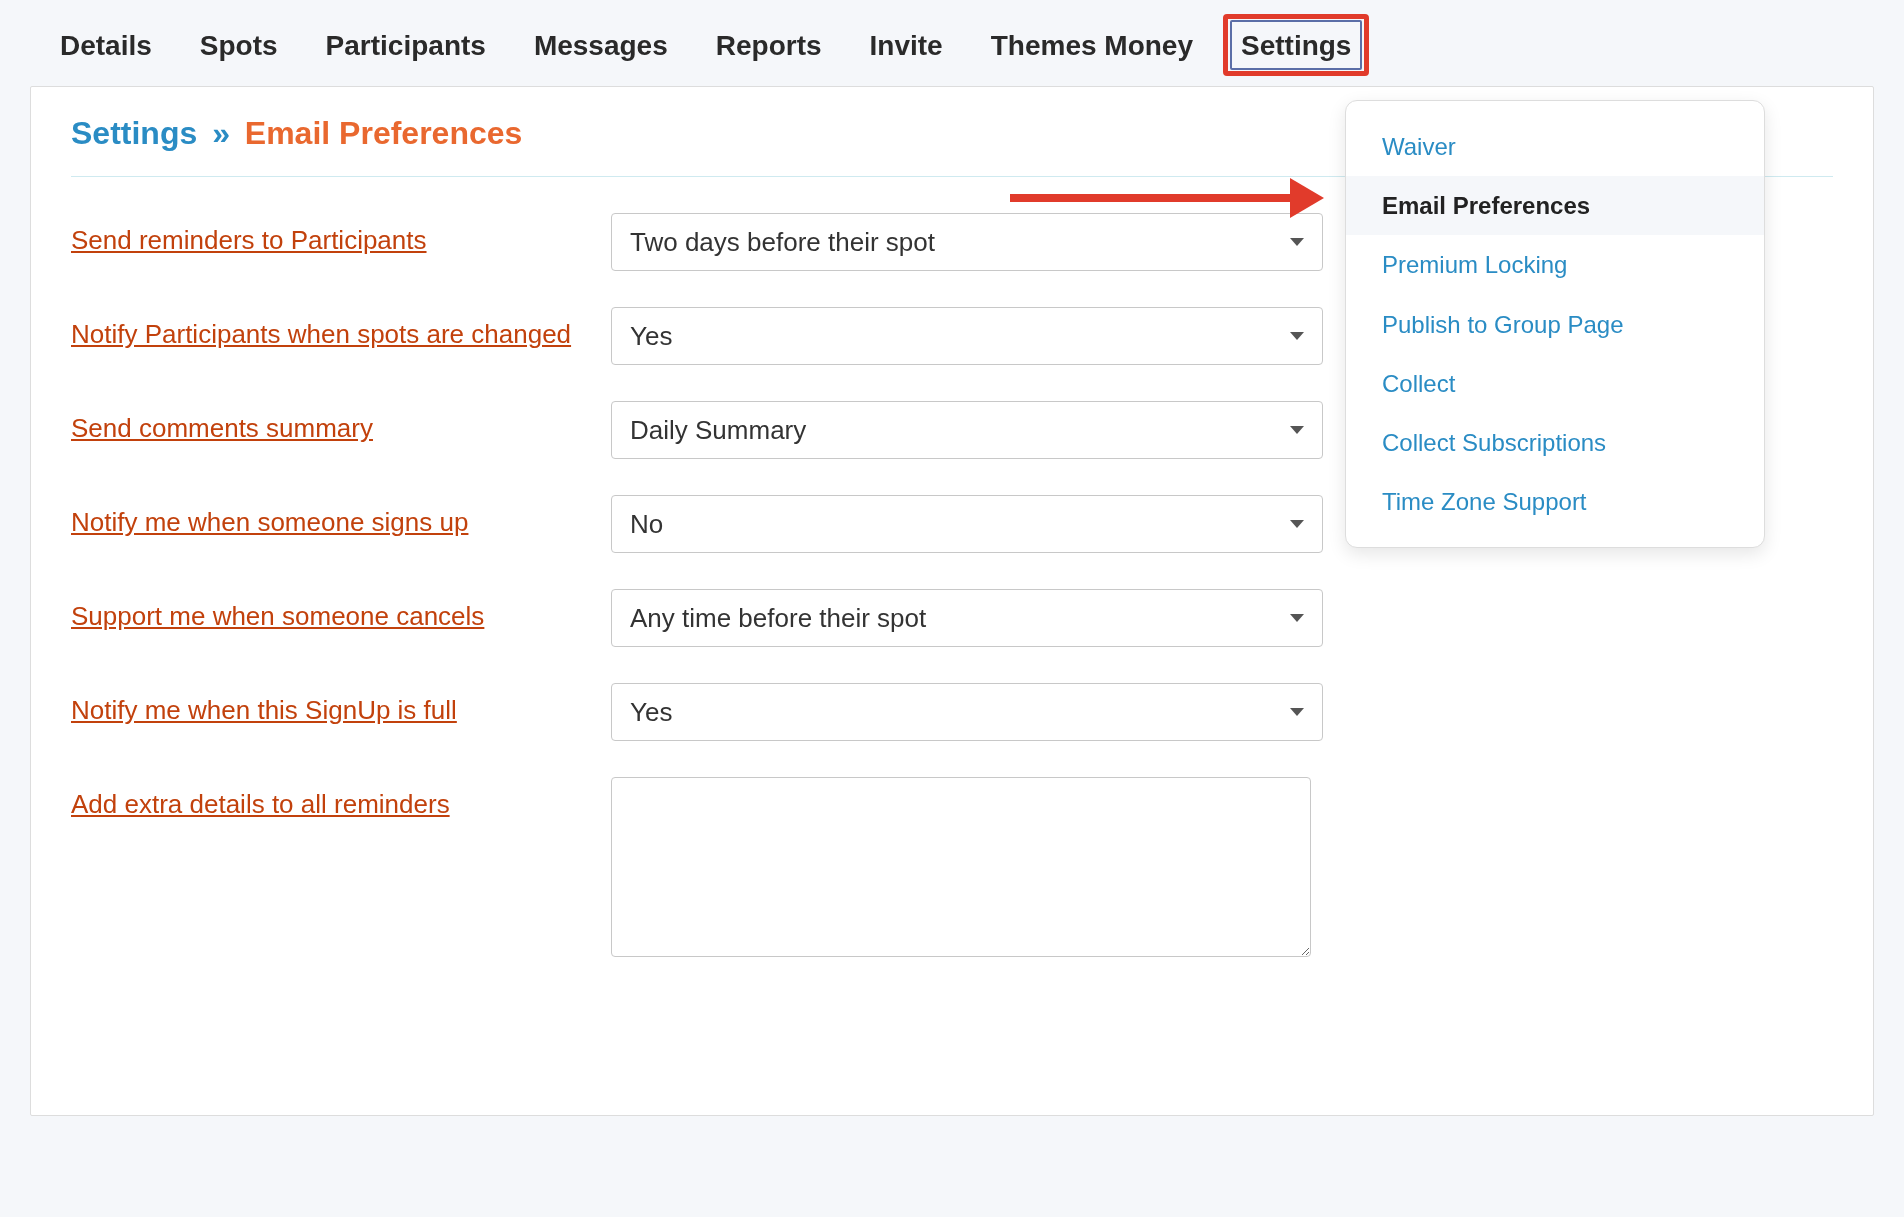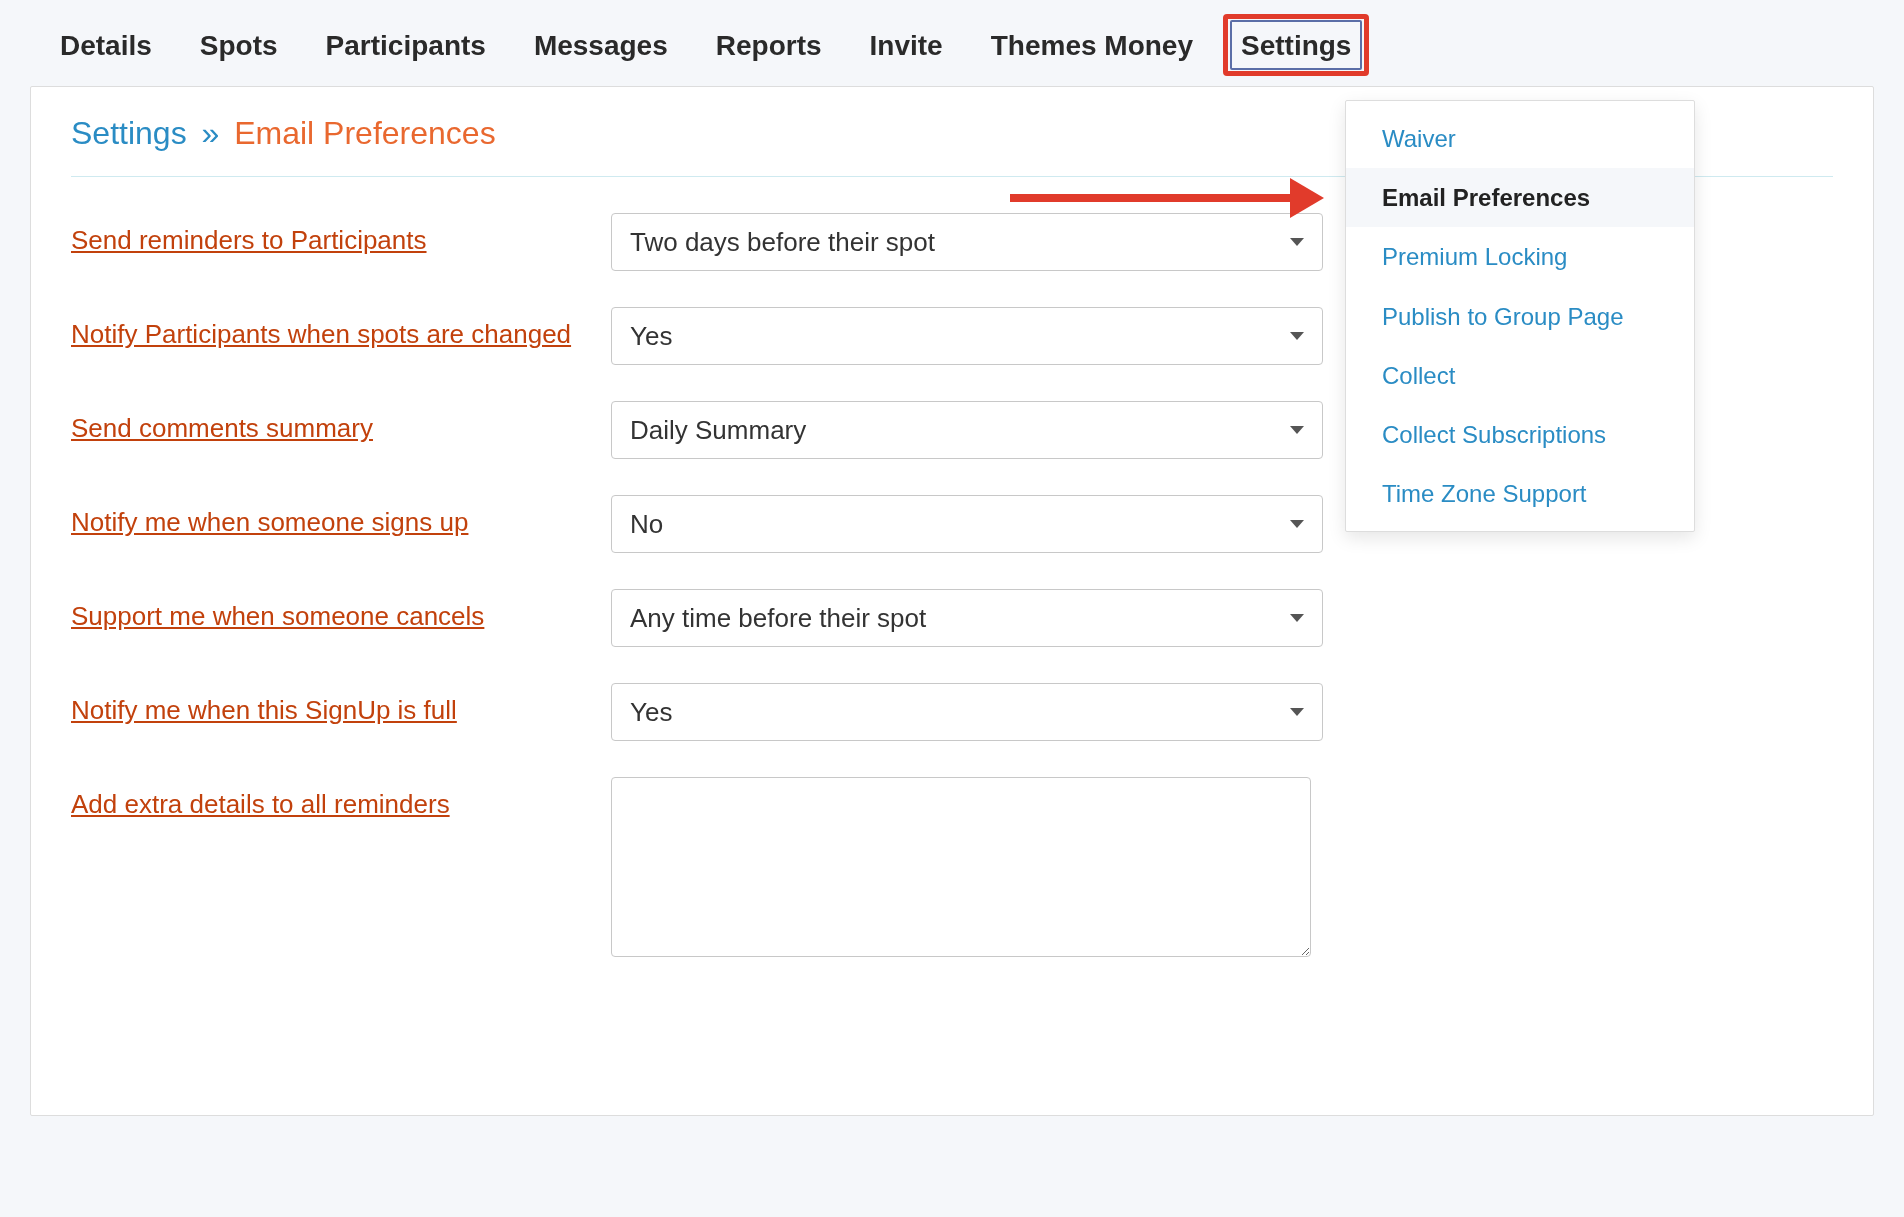--- a/index.html
+++ b/index.html
@@ -29,21 +29,21 @@
       margin: 0 30px;
       background: #fff;
       border: 1px solid #ddd;
       border-radius: 2px;
       padding: 28px 40px 50px 40px;
       min-height: 1030px;
       position: relative;
     }
     .breadcrumb {
       font-size: 32px;
-      font-weight: 400;
+      font-weight: 700;
       padding-bottom: 24px;
       border-bottom: 1px solid #cfeaf0;
       margin-bottom: 36px;
     }
     .breadcrumb .root { color: #2a8cc4; }
     .breadcrumb .sep { color: #2a8cc4; padding: 0 6px; }
     .breadcrumb .leaf { color: #e9682f; }
     .form-row {
       display: flex;
       align-items: flex-start;
@@ -89,26 +89,26 @@
       padding: 12px;
       font-size: 24px;
       font-family: inherit;
       resize: both;
     }
     
     .settings-menu {
       position: absolute;
       top: 100px;
       left: 1345px;
-      width: 350px;
+      width: 420px;
       background: #fff;
       border: 1px solid #ddd;
-      border-radius: 2px;
+      border-radius: 12px;
       box-shadow: 0 6px 18px rgba(0,0,0,0.10);
-      padding: 8px 0;
+      padding: 16px 0;
       z-index: 50;
     }
     .menu-item {
       padding: 14px 36px;
       font-size: 24px;
       color: #2a8cc4;
       cursor: pointer;
       line-height: 1.3;
     }
     .menu-item.active {

